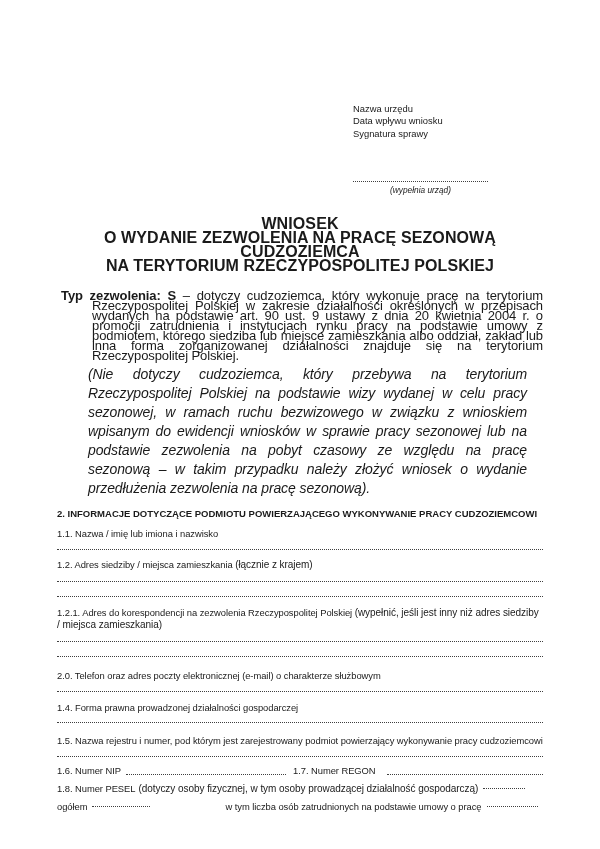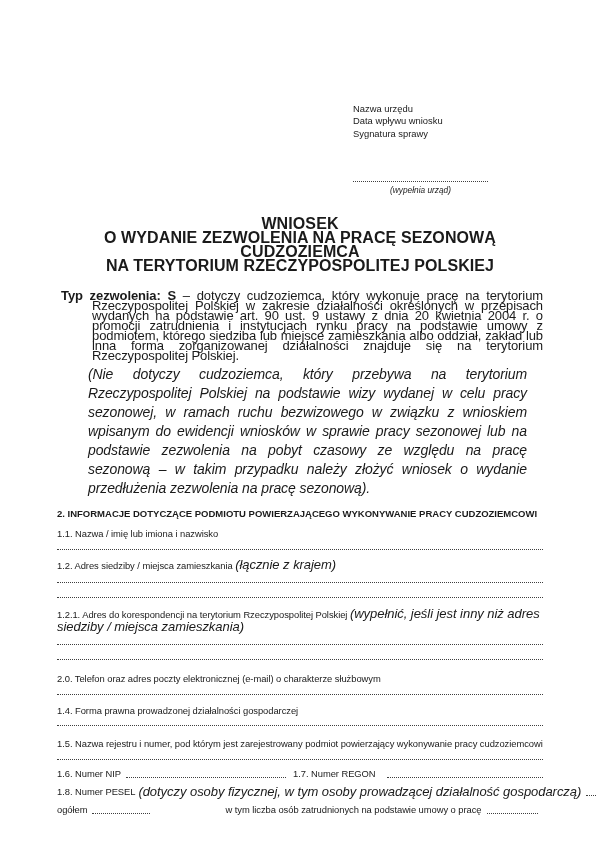--- a/index.html
+++ b/index.html
@@ -35,25 +35,25 @@
     margin:4px 16px 0 31px;
     font-size:14px; font-style:italic; line-height:19px; letter-spacing:-0.1px;
     text-align:justify;
   }
 
   .section-heading { margin:10px 0 0 0; font-size:9.5px; font-weight:bold; line-height:12px; white-space:nowrap; }
 
   
   .field-label { margin-top:10px; font-size:9.4px; line-height:12px; letter-spacing:-0.05px; }
   .nowrap { white-space:nowrap; }
-  .note { font-size:13px; font-style:italic; letter-spacing:-0.05px; }
+  .note { font-size:10px; letter-spacing:-0.05px; }
   .dotline { height:0; border-bottom:1.5px dotted #3f3f3f; margin-top:10px; }
   .dotline + .dotline { margin-top:14px; }
 
-  .row-inline { display:flex; align-items:flex-end; margin-top:10px; font-size:9.4px; line-height:12px; letter-spacing:-0.05px; }
+  .row-inline { display:flex; align-items:center; margin-top:10px; font-size:9.4px; line-height:12px; letter-spacing:-0.05px; }
   .row-inline .lbl { white-space:nowrap; }
   .row-inline .note { margin-left:3px; white-space:nowrap; }
   .dots { flex:1 1 auto; border-bottom:1.5px dotted #3f3f3f; margin:0 0 2px 5px; min-width:10px; }
   .dots-fixed { flex:0 0 58px; }
   .spacer { flex:0 0 75px; }
   .half1 { flex:0 0 229px; display:flex; align-items:flex-end; }
   .half2 { flex:1 1 auto; display:flex; align-items:flex-end; margin-left:7px;gap:6px; }
 </style>
 </head>
 <body>
@@ -82,21 +82,21 @@
 
   <div class="section-heading">2. INFORMACJE DOTYCZĄCE PODMIOTU POWIERZAJĄCEGO WYKONYWANIE PRACY CUDZOZIEMCOWI</div>
 
   <div class="field-label nowrap" style="margin-top:8px">1.1. Nazwa / imię lub imiona i nazwisko</div>
   <div class="dotline" style="margin-top:9px"></div>
 
   <div class="field-label" style="margin-top:9px"><span>1.2. Adres siedziby / miejsca zamieszkania</span> <span class="note">(łącznie z krajem)</span></div>
   <div class="dotline"></div>
   <div class="dotline"></div>
 
-  <div class="field-label"><span>1.2.1. Adres do korespondencji na terytorium Rzeczypospolitej Polskiej</span> <span class="note">(wypełnić, jeśli jest inny niż adres siedziby / miejsca zamieszkania)</span></div>
+  <div class="field-label"><span>1.2.1. Adres do korespondencji na zezwolenia Rzeczypospolitej Polskiej</span> <span class="note">(wypełnić, jeśli jest inny niż adres siedziby / miejsca zamieszkania)</span></div>
   <div class="dotline"></div>
   <div class="dotline"></div>
 
   <div class="field-label nowrap" style="margin-top:13px">2.0. Telefon oraz adres poczty elektronicznej (e-mail) o charakterze służbowym</div>
   <div class="dotline" style="margin-top:9px"></div>
 
   <div class="field-label nowrap">1.4. Forma prawna prowadzonej działalności gospodarczej</div>
   <div class="dotline" style="margin-top:8px"></div>
 
   <div class="field-label nowrap" style="margin-top:12px">1.5. Nazwa rejestru i numer, pod którym jest zarejestrowany podmiot powierzający wykonywanie pracy cudzoziemcowi</div>

